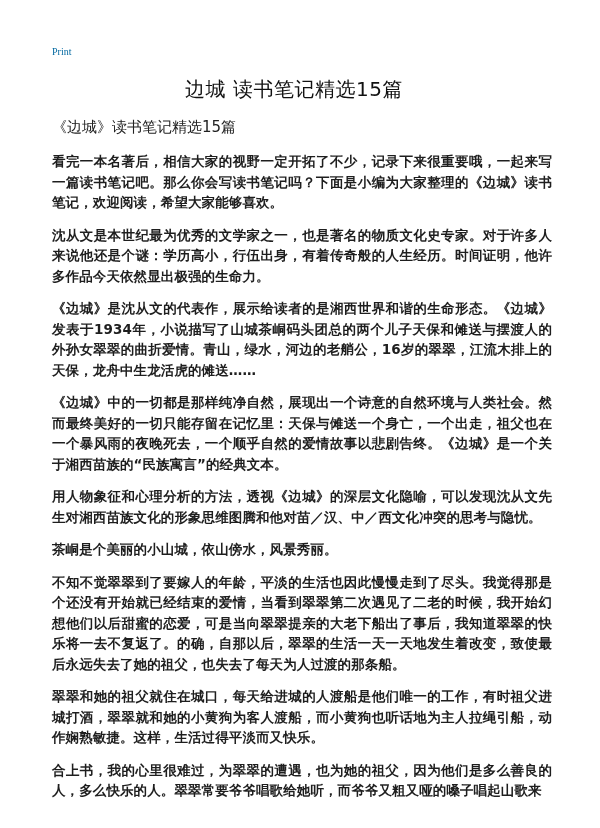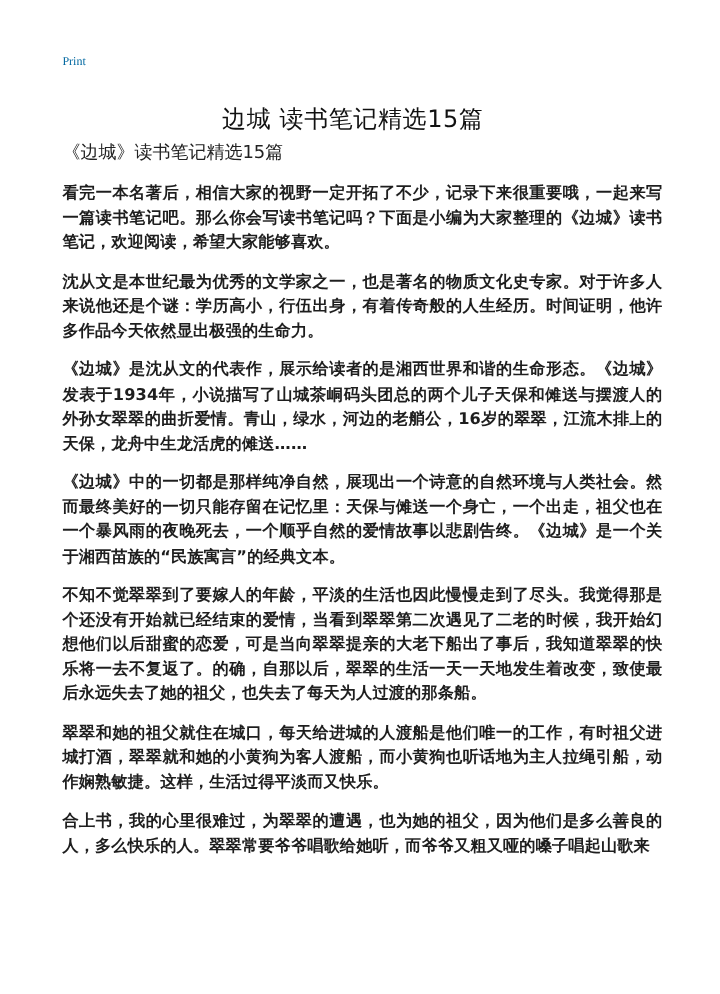--- a/index.html
+++ b/index.html
@@ -5,21 +5,21 @@
     html, body { margin: 0; padding: 0; background: #ffffff; }
     body {
       width: 600px; height: 828px; overflow: hidden; position: relative;
       font-family: "DejaVu Sans", sans-serif; color: #1a1a1a;
     }
     .print-link {
       position: absolute; left: 52px; top: 46px;
       font-family: "Liberation Serif", serif; font-size: 10px; color: #0369a1;
     }
     .title {
-      position: absolute; left: 0; width: 588px; top: 86px; text-align: center;
+      position: absolute; left: 0; width: 588px; top: 76px; text-align: center;
       font-size: 20px; font-weight: normal; letter-spacing: 0.5px; color: #111;
       margin: 0;
     }
     .content {
       position: absolute; left: 52px; top: 117px; width: 500px;
     }
     .subtitle {
       font-size: 15px; line-height: 20px; margin: 0 0 14px 0; color: #222;
     }
     .para {
@@ -39,17 +39,19 @@
 <h1 class="title">边城 读书笔记精选15篇</h1>
 
 <div class="content">
   <p class="subtitle">《边城》读书笔记精选15篇</p>
   <p class="para">看完一本名著后，相信大家的视野一定开拓了不少，记录下来很重要哦，一起来写一篇读书笔记吧。那么你会写读书笔记吗？下面是小编为大家整理的《边城》读书笔记，欢迎阅读，希望大家能够喜欢。</p>
 
   <div class="section">
     <p class="para">沈从文是本世纪最为优秀的文学家之一，也是著名的物质文化史专家。对于许多人来说他还是个谜：学历高小，行伍出身，有着传奇般的人生经历。时间证明，他许多作品今天依然显出极强的生命力。</p>
     <p class="para">《边城》是沈从文的代表作，展示给读者的是湘西世界和谐的生命形态。《边城》发表于1934年，小说描写了山城茶峒码头团总的两个儿子天保和傩送与摆渡人的外孙女翠翠的曲折爱情。青山，绿水，河边的老艄公，16岁的翠翠，江流木排上的天保，龙舟中生龙活虎的傩送……</p>
     <p class="para">《边城》中的一切都是那样纯净自然，展现出一个诗意的自然环境与人类社会。然而最终美好的一切只能存留在记忆里：天保与傩送一个身亡，一个出走，祖父也在一个暴风雨的夜晚死去，一个顺乎自然的爱情故事以悲剧告终。《边城》是一个关于湘西苗族的“民族寓言”的经典文本。</p>
+    <p class="para">用人物象征和心理分析的方法，透视《边城》的深层文化隐喻，可以发现沈从文先生对湘西苗族文化的形象思维图腾和他对苗／汉、中／西文化冲突的思考与隐忧。</p>
+    <p class="para">茶峒是个美丽的小山城，依山傍水，风景秀丽。</p>
     <p class="para">不知不觉翠翠到了要嫁人的年龄，平淡的生活也因此慢慢走到了尽头。我觉得那是个还没有开始就已经结束的爱情，当看到翠翠第二次遇见了二老的时候，我开始幻想他们以后甜蜜的恋爱，可是当向翠翠提亲的大老下船出了事后，我知道翠翠的快乐将一去不复返了。的确，自那以后，翠翠的生活一天一天地发生着改变，致使最后永远失去了她的祖父，也失去了每天为人过渡的那条船。</p>
     <p class="para">翠翠和她的祖父就住在城口，每天给进城的人渡船是他们唯一的工作，有时祖父进城打酒，翠翠就和她的小黄狗为客人渡船，而小黄狗也听话地为主人拉绳引船，动作娴熟敏捷。这样，生活过得平淡而又快乐。</p>
     <p class="para">合上书，我的心里很难过，为翠翠的遭遇，也为她的祖父，因为他们是多么善良的人，多么快乐的人。翠翠常要爷爷唱歌给她听，而爷爷又粗又哑的嗓子唱起山歌来</p>
   </div>
 </div>
 
 </body></html>

